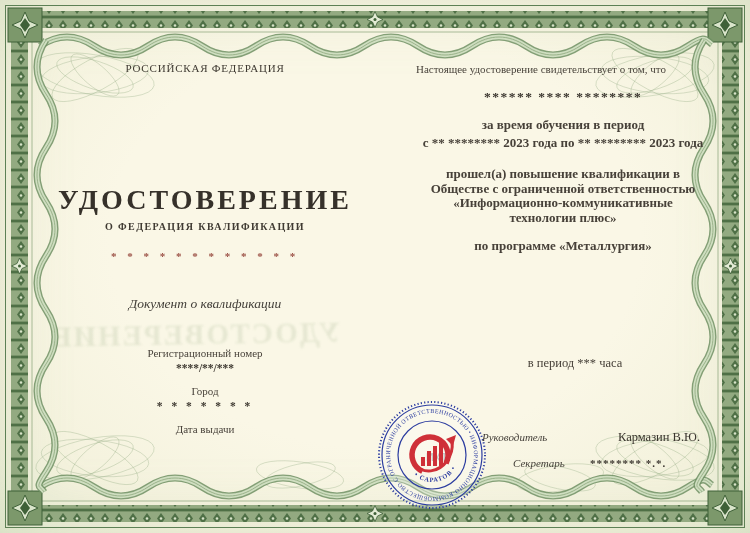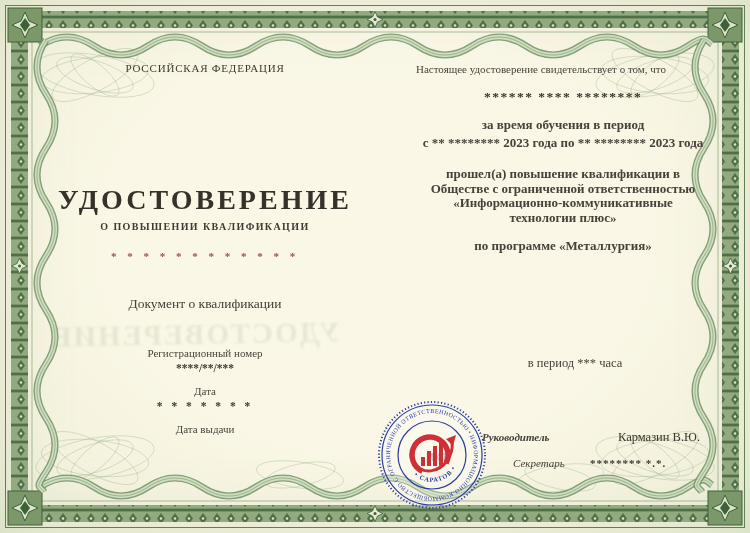--- a/index.html
+++ b/index.html
@@ -15,38 +15,38 @@
   .mesh ellipse{fill:none;stroke:#84a074;stroke-opacity:.35;stroke-width:.8;}
   .rope-base{fill:none;stroke:#6f8f63;stroke-width:7;stroke-opacity:.85;}
   .rope-light{fill:none;stroke:#cfdec0;stroke-width:4.2;}
   .rope-core{fill:none;stroke:#9ab28a;stroke-width:1;}
   .country{left:60px;top:62px;width:290px;font-size:11px;letter-spacing:.8px;color:#3f3a32;}
   .wmark{left:70px;top:318px;width:270px;font-size:29px;font-weight:700;letter-spacing:2px;
          color:rgba(150,168,130,.20);transform:scaleX(-1) rotate(1deg);filter:blur(1px);}
   .title{left:48px;top:184px;width:314px;font-size:28px;font-weight:700;letter-spacing:3px;color:#36312a;}
   .subtitle{left:60px;top:221px;width:290px;font-size:10px;font-weight:600;letter-spacing:1.4px;color:#3f3a32;}
   .redstars{left:60px;top:250px;width:290px;font-size:11px;font-weight:700;letter-spacing:4px;color:#9a4f44;}
-  .doctype{left:60px;top:296px;width:290px;font-size:13.5px;color:#44403a;}
+  .doctype{left:60px;top:296px;width:290px;font-size:13.5px;font-style:italic;color:#44403a;}
   .lbl{font-size:11px;color:#4a443c;}
   .val{font-size:11.5px;font-weight:700;color:#3d3830;}
   .regl{left:60px;top:347px;width:290px;}
   .regv{left:60px;top:362px;width:290px;}
   .cityl{left:60px;top:385px;width:290px;}
   .cityv{left:60px;top:400px;width:290px;letter-spacing:3px;}
   .datel{left:60px;top:423px;width:290px;}
   .datev{left:60px;top:438px;width:290px;font-size:12px;}
   .statement{left:376px;top:63px;width:330px;font-size:11px;color:#4a443c;}
   .holder{left:398px;top:89px;width:330px;font-size:13.5px;font-weight:700;letter-spacing:1.5px;color:#3a352e;}
   .period1{left:398px;top:117px;width:330px;font-size:13px;font-weight:600;color:#474139;}
   .period2{left:398px;top:135px;width:330px;font-size:13px;font-weight:600;color:#474139;}
   .compl{left:398px;top:167px;width:330px;font-size:13px;font-weight:600;color:#474139;line-height:14.5px;}
   .program{left:398px;top:238px;width:330px;font-size:13px;font-weight:600;color:#474139;}
   .volume{left:430px;top:356px;width:290px;font-size:12.5px;font-weight:500;color:#474139;}
   .sigrow-label{font-size:11px;font-style:italic;color:#45403a;}
-  .headl{left:482px;top:431px;width:90px;text-align:left;font-weight:bold;}
+  .headl{left:482px;top:431px;width:90px;text-align:left;}
   .headn{left:618px;top:430px;width:120px;text-align:left;font-size:12.5px;color:#3a352e;}
   .secl{left:482px;top:457px;width:90px;text-align:left;margin-left:31px;}
   .secn{left:590px;top:457px;width:120px;text-align:left;font-size:11px;font-weight:700;letter-spacing:1px;color:#3a352e;}
   .sealSvg{left:376px;top:399px;}
   .sig1{left:528px;top:410px;}
   .sig2{left:520px;top:436px;}
 </style>
 </head>
 <body>
 
@@ -173,26 +173,26 @@
         <path class="rope-light" d="M704 40 C692 58,692 76,704 94 S716 130,704 148 S692 184,704 202 S716 238,704 256 S692 292,704 310 S716 346,704 364 S692 400,704 418 S716 454,704 472 S698 485,702 492"></path>
         <path class="rope-core" d="M704 40 C692 58,692 76,704 94 S716 130,704 148 S692 184,704 202 S716 238,704 256 S692 292,704 310 S716 346,704 364 S692 400,704 418 S716 454,704 472 S698 485,702 492"></path>
       </g>
     </g>
   </svg>
 
   <div class="abs ctr wmark">УДОСТОВЕРЕНИЕ</div>
 
   <div class="abs ctr title">УДОСТОВЕРЕНИЕ</div>
   <div class="abs ctr country">РОССИЙСКАЯ ФЕДЕРАЦИЯ</div>
-  <div class="abs ctr subtitle">О ПОВЫШЕНИИ КВАЛИФИКАЦИИ</div>
+  <div class="abs ctr subtitle">О ФЕДЕРАЦИЯ КВАЛИФИКАЦИИ</div>
   <div class="abs ctr redstars">* * * * * * * * * * * *</div>
   <div class="abs ctr doctype">Документ о квалификации</div>
   <div class="abs ctr lbl regl">Регистрационный номер</div>
   <div class="abs ctr val regv">****/**/***</div>
-  <div class="abs ctr lbl cityl">Дата</div>
+  <div class="abs ctr lbl cityl">Город</div>
   <div class="abs ctr val cityv">* * * * * * *</div>
   <div class="abs ctr lbl datel">Дата выдачи</div>
 
   <div class="abs ctr statement">Настоящее удостоверение свидетельствует о том, что</div>
   <div class="abs ctr holder">****** **** ********</div>
   <div class="abs ctr period1">за время обучения в период</div>
   <div class="abs ctr period2">с ** ******** 2023 года по ** ******** 2023 года</div>
   <div class="abs ctr program">по программе «Металлургия»</div>
   <div class="abs ctr compl">
     <div>прошел(а) повышение квалификации в</div>

